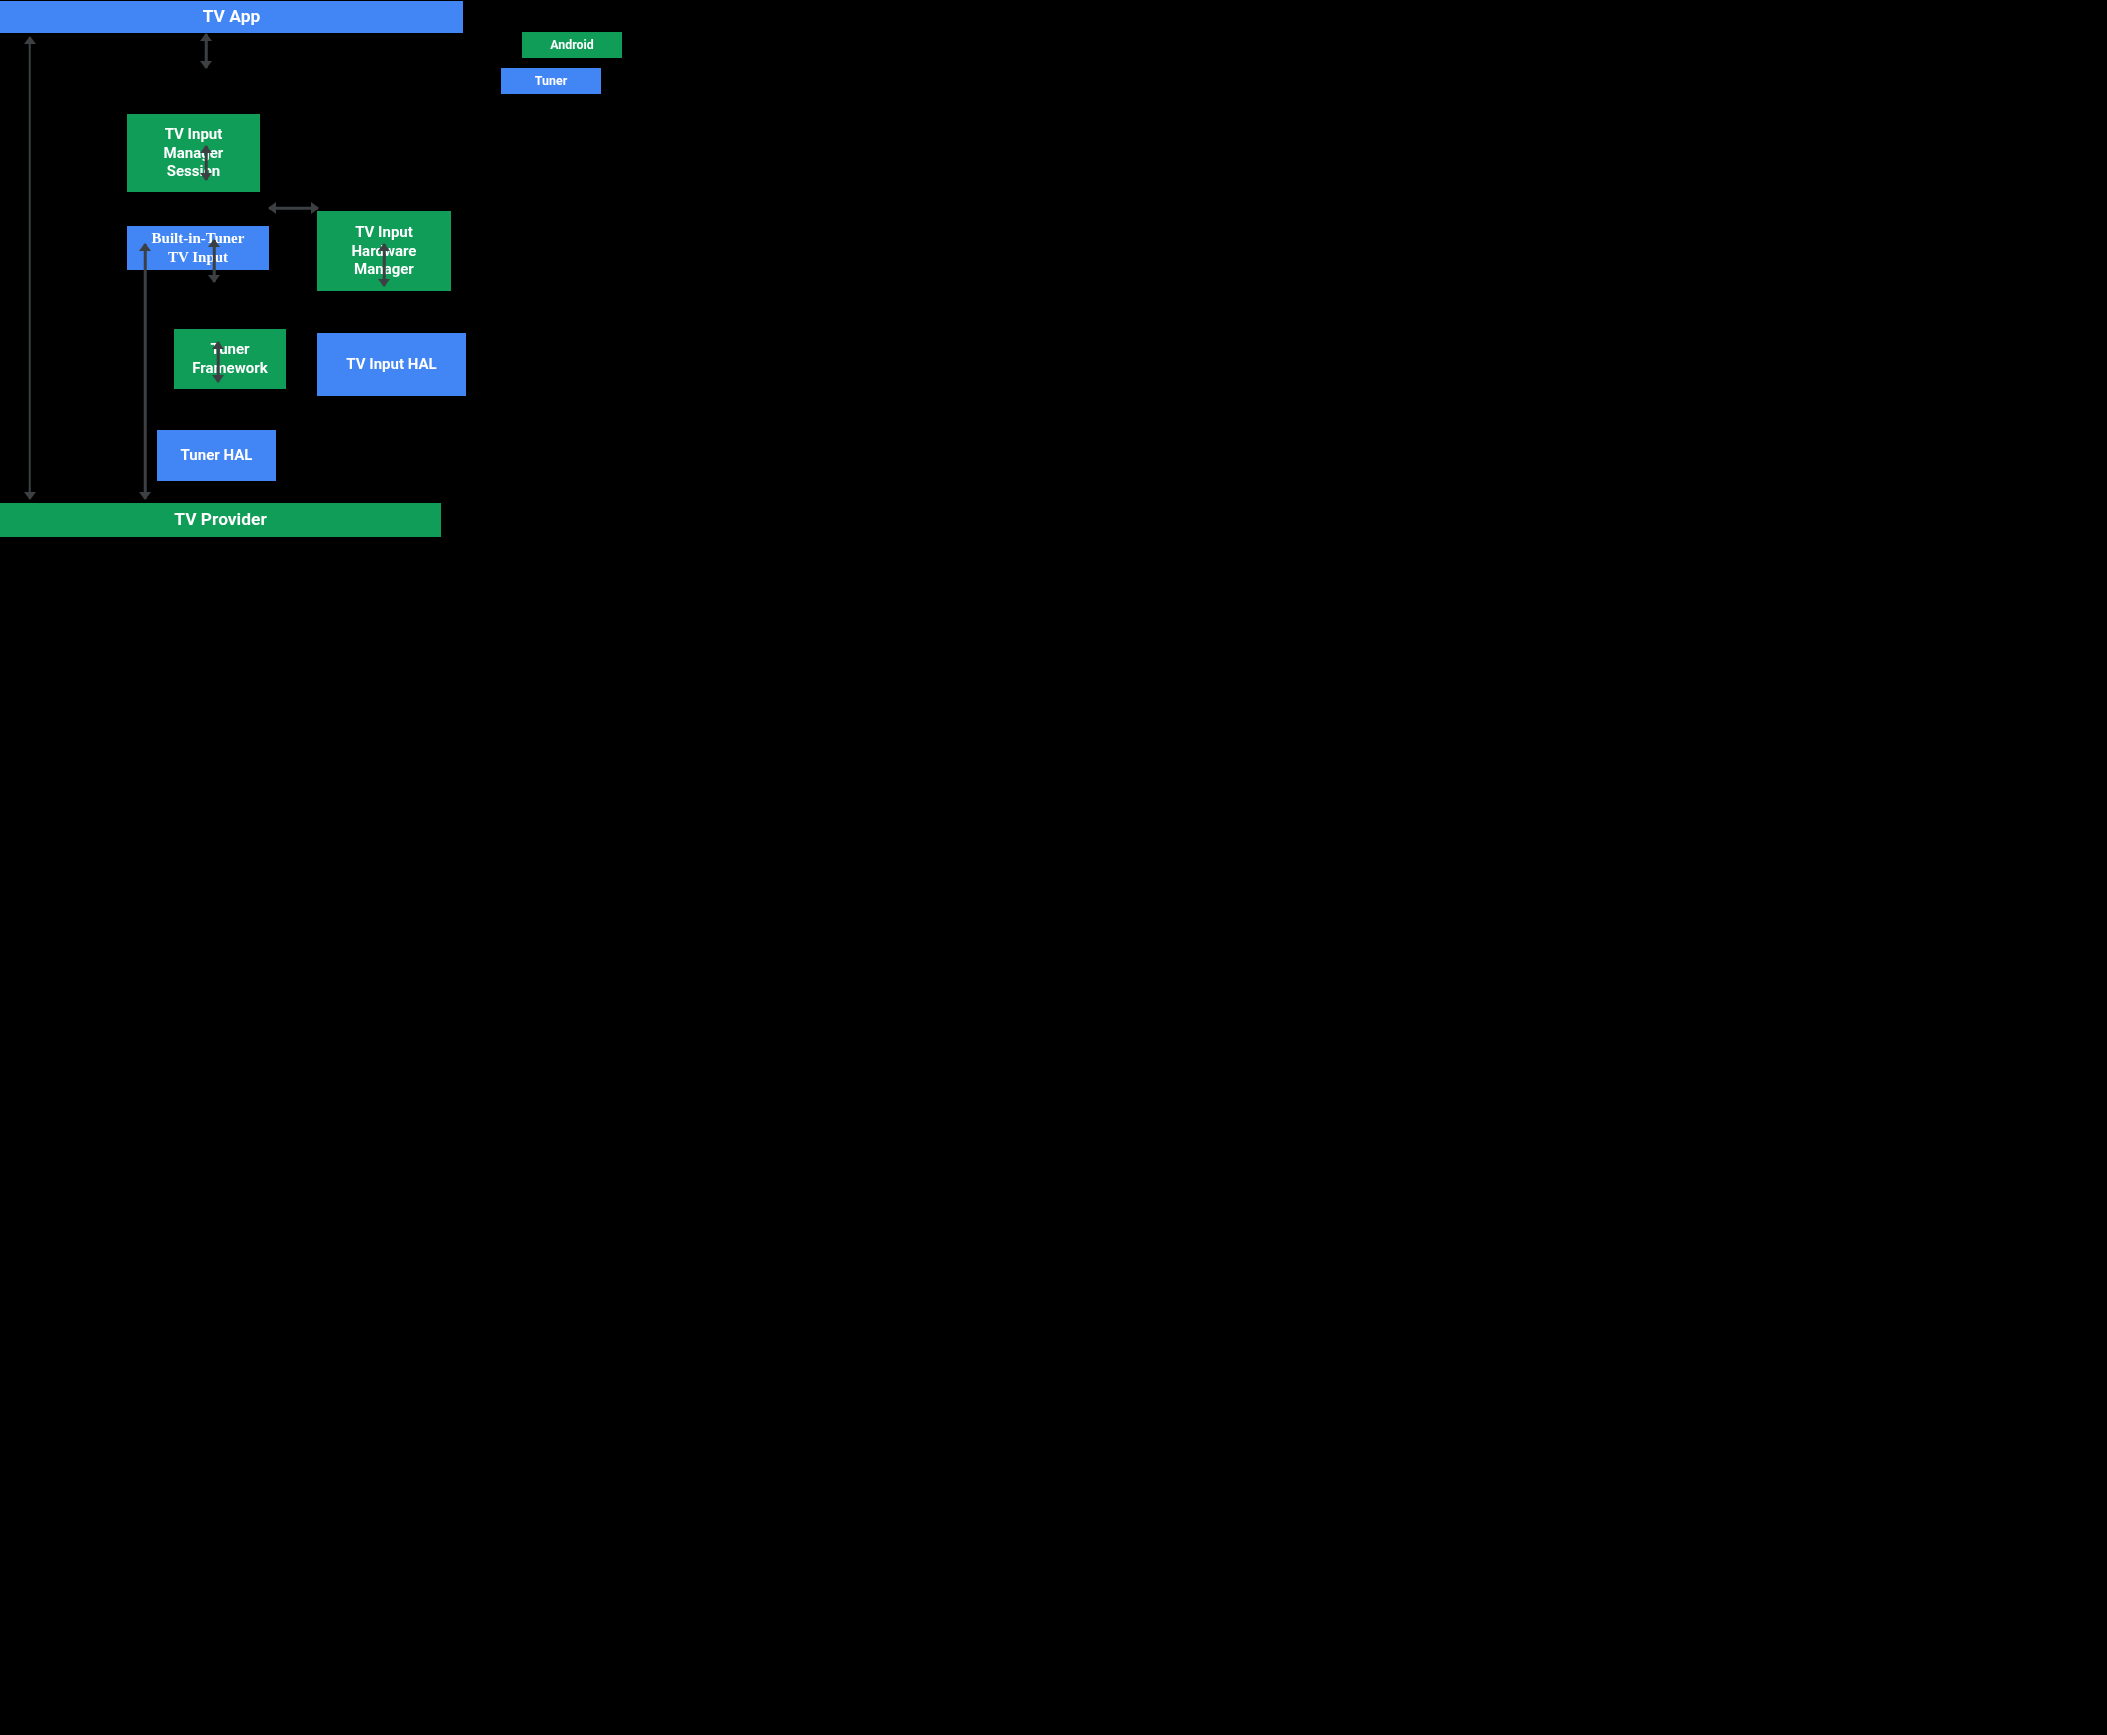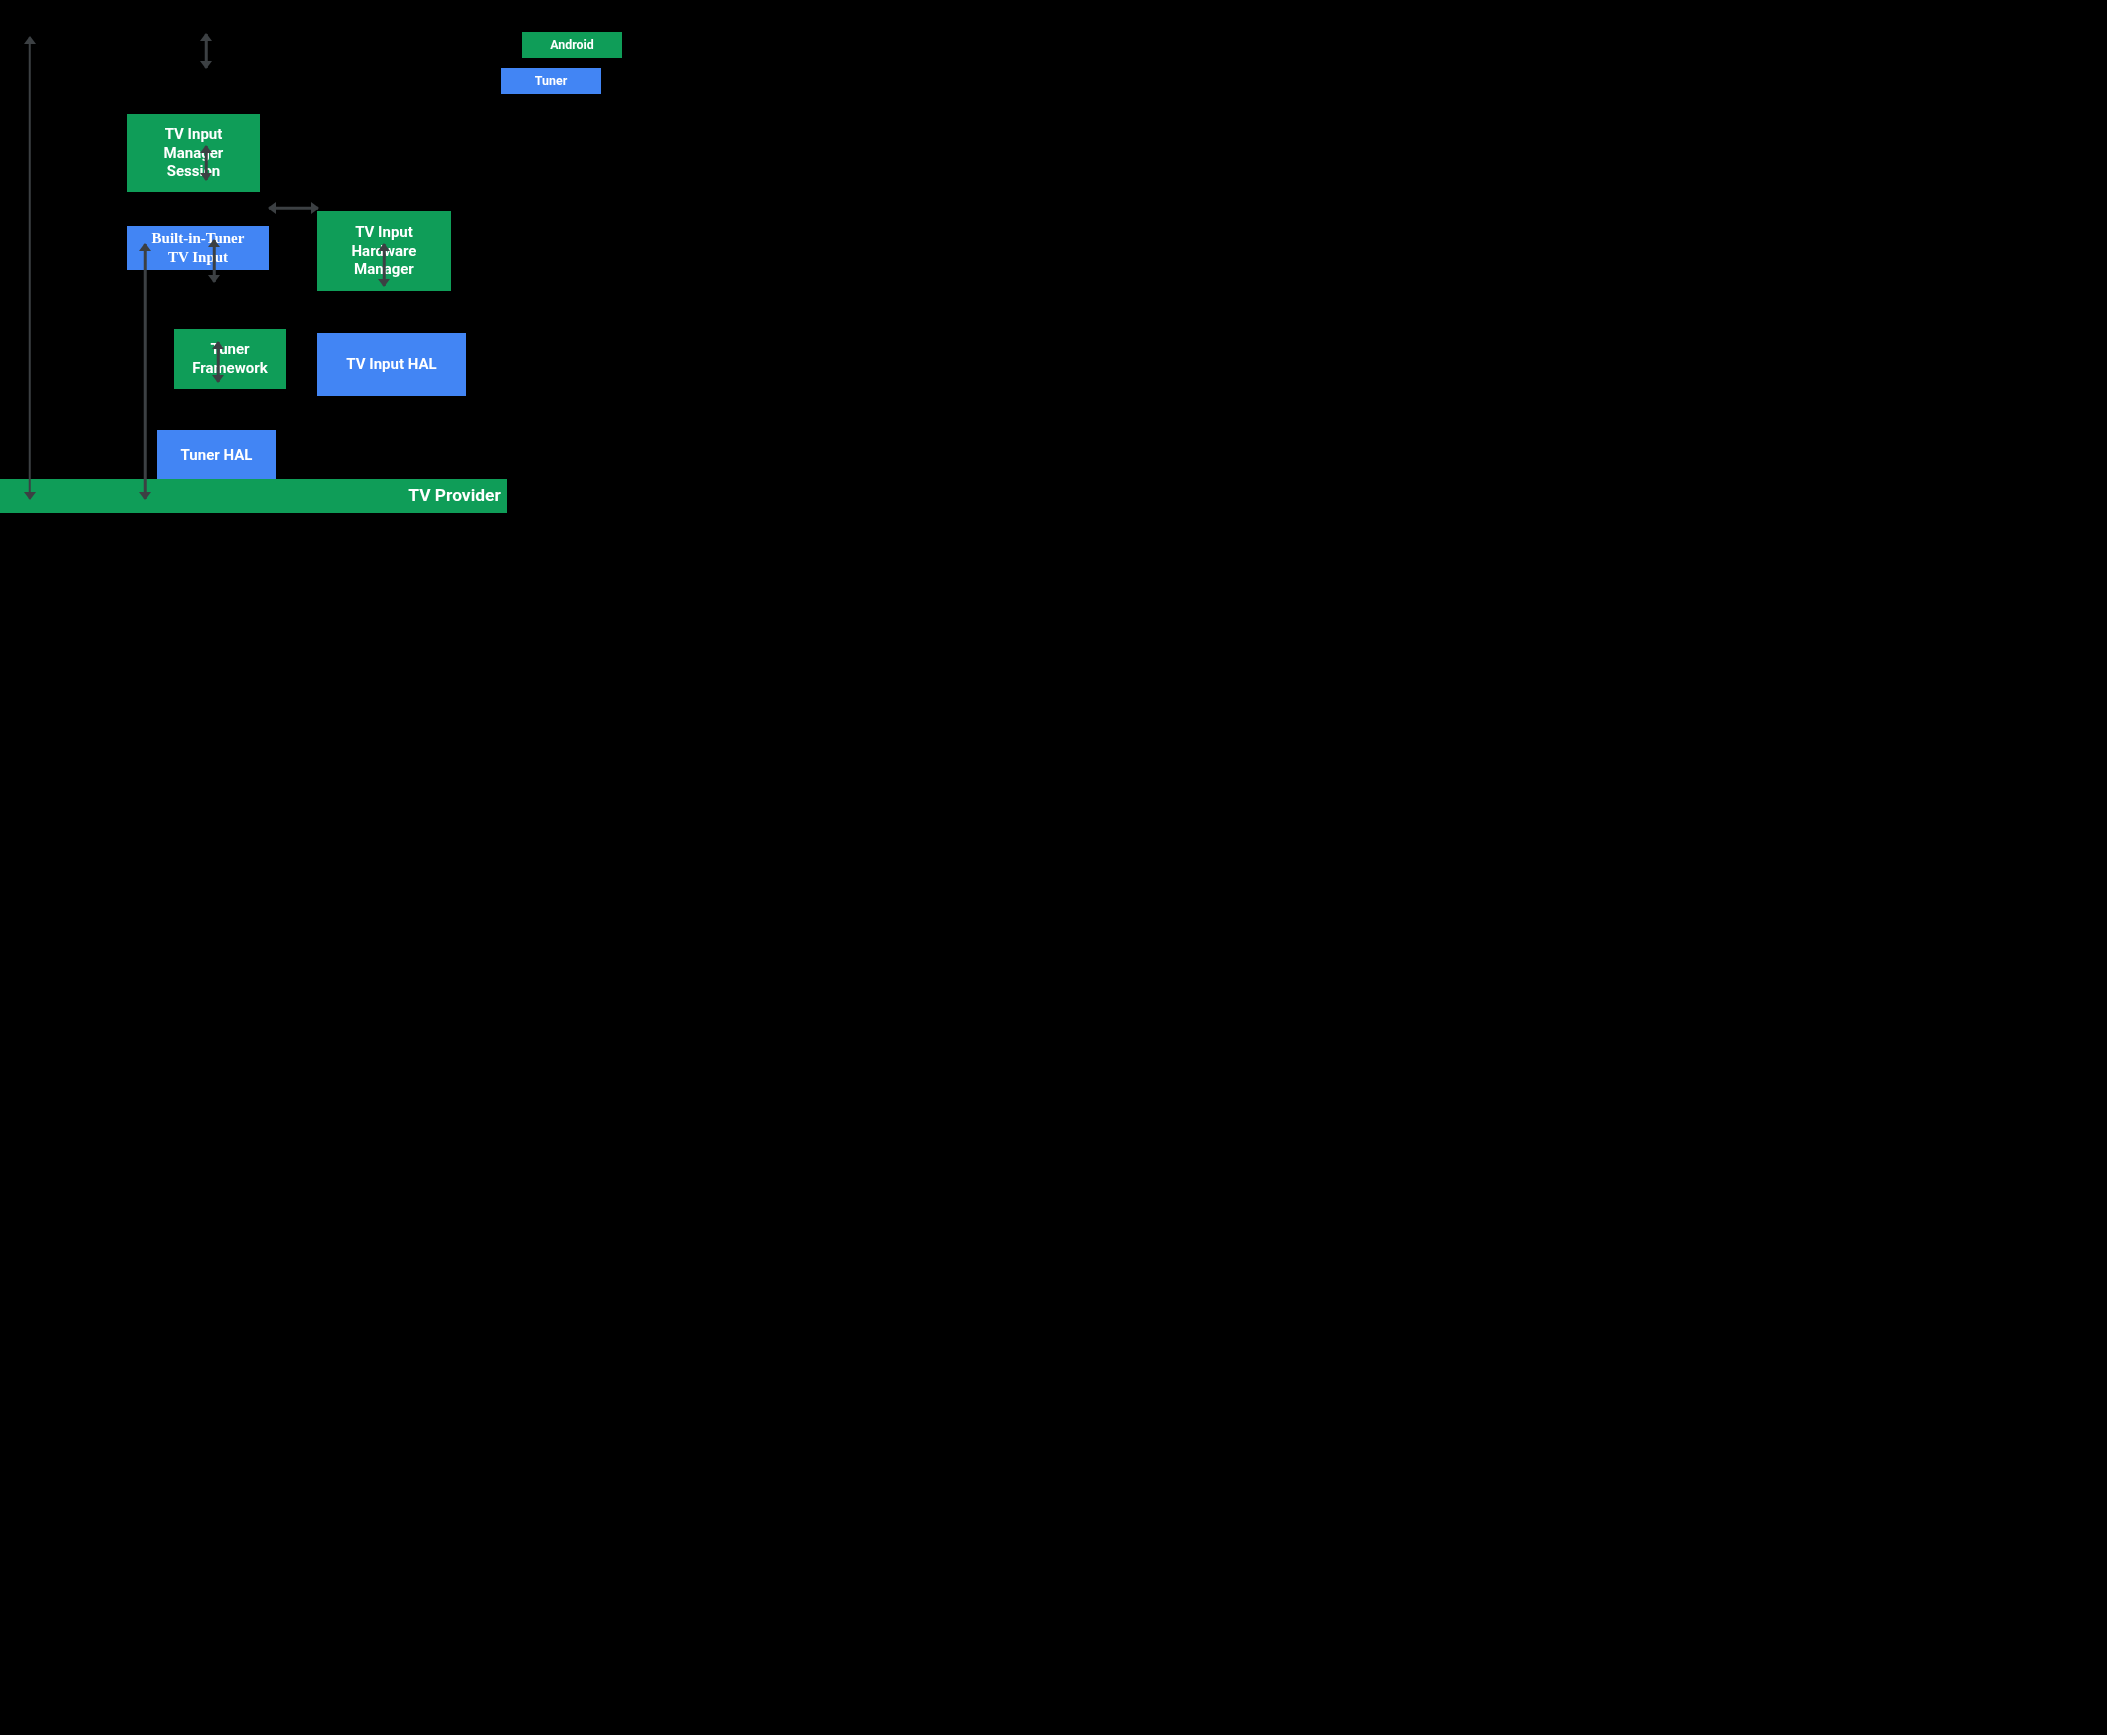--- a/index.html
+++ b/index.html
@@ -54,20 +54,23 @@
     width: 0; height: 0; border-top: 6.2px solid transparent; border-bottom: 6.2px solid transparent;
   }
   .h-arrow .head-left  { left: -1.2px;  border-right: 8.7px solid #3c4043; }
   .h-arrow .head-right { right: -1.2px; border-left:  8.7px solid #3c4043; }
 </style>
 </head>
 <body>
 
 <div class="canvas">
 
+  <div class="box blue fs-lg" style="left:0; top:1.2px; width:463px; height:32px;">
+    <span>TV App</span>
+  </div>
 
   <div class="box green fs-sm" style="left:501px; top:32px; width:100px; height:26px;margin-left:21px;">
     <span>Android</span>
   </div>
   <div class="box blue fs-sm" style="left:501px; top:68px; width:100px; height:26px;">
     <span>Tuner</span>
   </div>
 
   <div class="box green fs-md" style="left:127px; top:67px; width:133px; height:78px;">
     <span style="white-space:pre-line;">TV Input
@@ -92,21 +95,21 @@
   </div>
 
   <div class="box blue fs-md" style="left:317px; top:286px; width:149px; height:63px;">
     <span>TV Input HAL</span>
   </div>
 
   <div class="box blue fs-md" style="left:157px; top:383px; width:119px; height:51px;">
     <span>Tuner HAL</span>
   </div>
 
-  <div class="box green fs-lg" style="left:0; top:479px; width:507px; height:34px;justify-content:flex-end;">
+  <div class="box green fs-lg" style="left:0; top:503px; width:441px; height:34px;">
     <span>TV Provider</span>
   </div>
 
   <div class="v-arrow" style="left:200px; top:34px; width:12.4px; height:34px;">
     <div class="shaft"></div>
       <div class="head-up"></div>
       <div class="head-down"></div>
   </div>
 
   <div class="v-arrow" style="left:200px; top:146px; width:12.4px; height:34px;">

